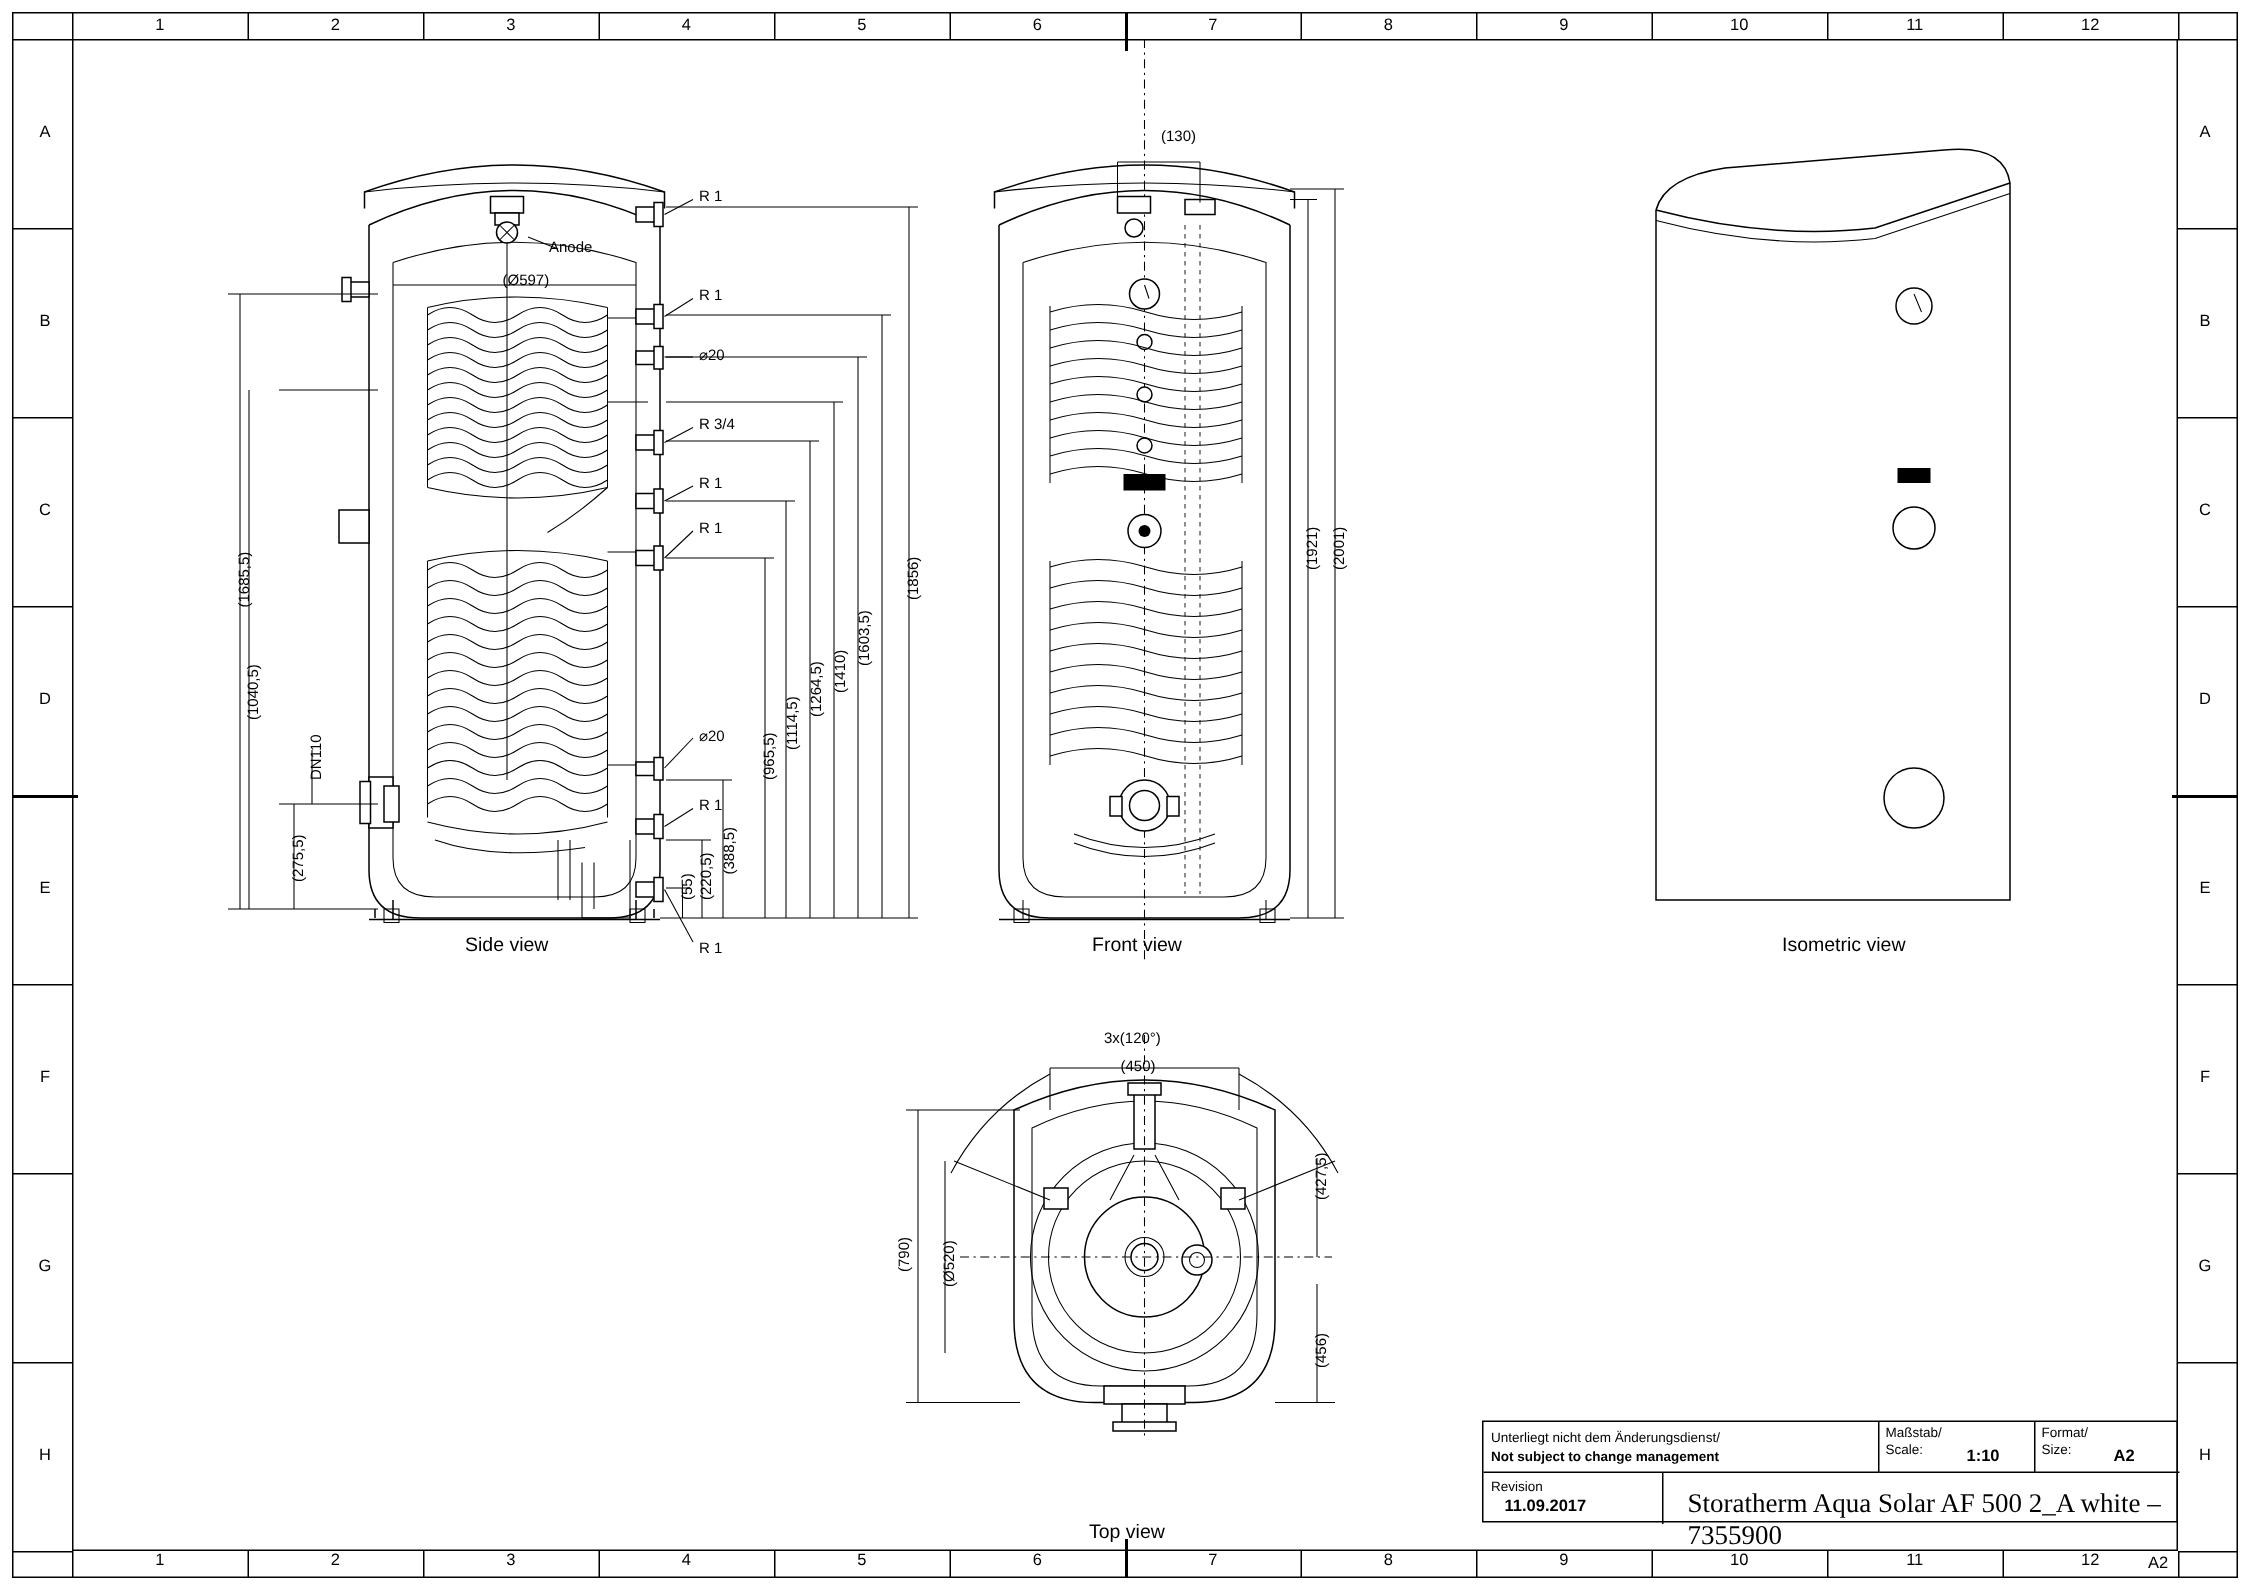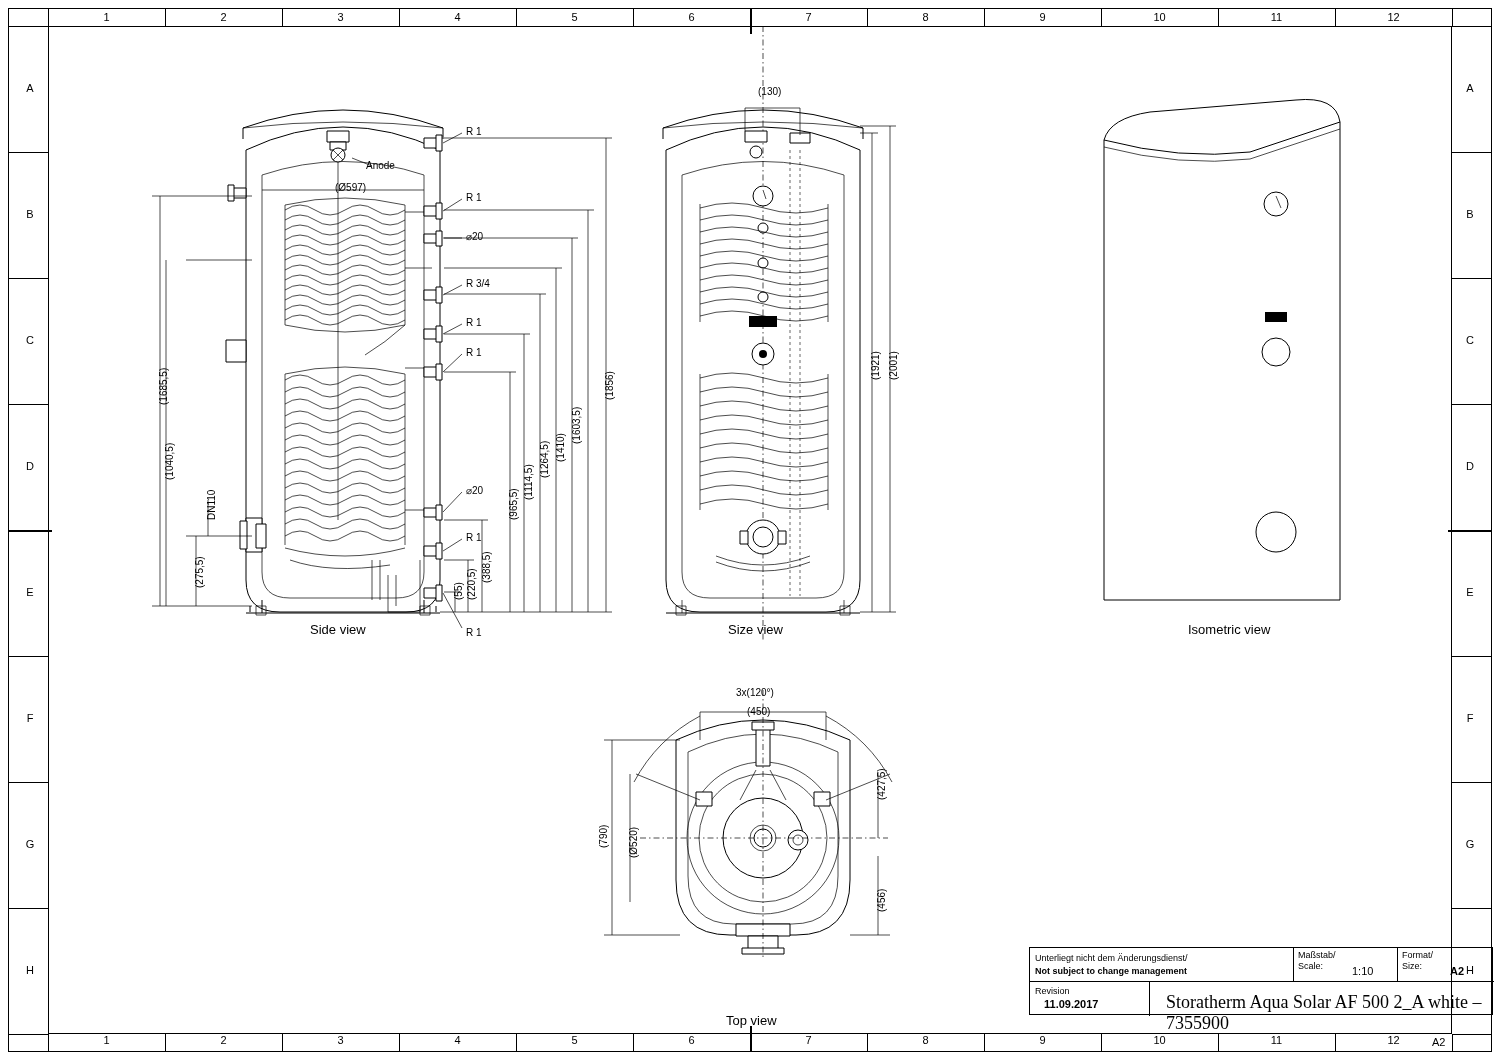--- a/index.html
+++ b/index.html
@@ -456,44 +456,44 @@
   <div class="vt" style="left:453px;top:600px;transform:rotate(-90deg);">(55)</div>
   <div class="vt" style="left:466px;top:600px;transform:rotate(-90deg);">(220,5)</div>
   <div class="vt" style="left:481px;top:583px;transform:rotate(-90deg);">(388,5)</div>
   <div class="vt" style="left:508px;top:520px;transform:rotate(-90deg);">(965,5)</div>
   <div class="vt" style="left:523px;top:500px;transform:rotate(-90deg);">(1114,5)</div>
   <div class="vt" style="left:539px;top:478px;transform:rotate(-90deg);">(1264,5)</div>
   <div class="vt" style="left:555px;top:462px;transform:rotate(-90deg);">(1410)</div>
   <div class="vt" style="left:571px;top:444px;transform:rotate(-90deg);">(1603,5)</div>
   <div class="vt" style="left:604px;top:400px;transform:rotate(-90deg);">(1856)</div>
 
-  <div class="viewtitle" style="left:728px;top:622px;">Size view</div>
-  <div class="ht" style="left:758px;top:86px;">(130)</div>
+  <div class="viewtitle" style="left:728px;top:622px;">Front view</div>
+  <div class="ht" style="left:774px;top:86px;">(130)</div>
   <div class="vt" style="left:870px;top:380px;transform:rotate(-90deg);">(1921)</div>
   <div class="vt" style="left:888px;top:380px;transform:rotate(-90deg);">(2001)</div>
 
   <div class="viewtitle" style="left:1188px;top:622px;">Isometric view</div>
 
   <div class="viewtitle" style="left:726px;top:1013px;">Top view</div>
   <div class="ht" style="left:736px;top:687px;">3x(120°)</div>
   <div class="ht" style="left:747px;top:706px;">(450)</div>
   <div class="vt" style="left:598px;top:848px;transform:rotate(-90deg);">(790)</div>
   <div class="vt" style="left:628px;top:858px;transform:rotate(-90deg);">(Ø520)</div>
   <div class="vt" style="left:876px;top:800px;transform:rotate(-90deg);">(427,5)</div>
   <div class="vt" style="left:876px;top:912px;transform:rotate(-90deg);">(456)</div>
 
-  <div class="tb" style="left:988px;top:947px;width:464px;height:68px;margin-left:41px;">
+  <div class="tb" style="left:988px;top:947px;width:464px;height:68px;">
     <div style="position:absolute;left:0;top:0;width:264px;height:34px;border-right:1px solid #000;border-bottom:1px solid #000;box-sizing:border-box;">
       <div class="tb-small" style="position:absolute;left:5px;top:5px;">Unterliegt nicht dem Änderungsdienst/</div>
       <div class="tb-small" style="position:absolute;left:5px;top:18px;font-weight:bold;">Not subject to change management</div>
     </div>
     <div style="position:absolute;left:264px;top:0;width:104px;height:34px;border-right:1px solid #000;border-bottom:1px solid #000;box-sizing:border-box;">
       <div class="tb-small" style="position:absolute;left:4px;top:2px;">Maßstab/</div>
       <div class="tb-small" style="position:absolute;left:4px;top:13px;">Scale:</div>
-      <div class="tb-mid" style="position:absolute;left:58px;top:17px;font-weight:normal;">1:10</div>
+      <div class="tb-mid" style="position:absolute;left:58px;top:17px;font-weight:bold;">1:10</div>
     </div>
     <div style="position:absolute;left:368px;top:0;width:96px;height:34px;border-bottom:1px solid #000;box-sizing:border-box;">
       <div class="tb-small" style="position:absolute;left:4px;top:2px;">Format/</div>
       <div class="tb-small" style="position:absolute;left:4px;top:13px;">Size:</div>
       <div class="tb-mid" style="position:absolute;left:52px;top:17px;font-weight:bold;">A2</div>
     </div>
     <div style="position:absolute;left:0;top:34px;width:120px;height:34px;border-right:1px solid #000;box-sizing:border-box;">
       <div class="tb-small" style="position:absolute;left:5px;top:4px;">Revision</div>
       <div class="tb-mid" style="position:absolute;left:14px;top:16px;font-weight:bold;">11.09.2017</div>
     </div>

